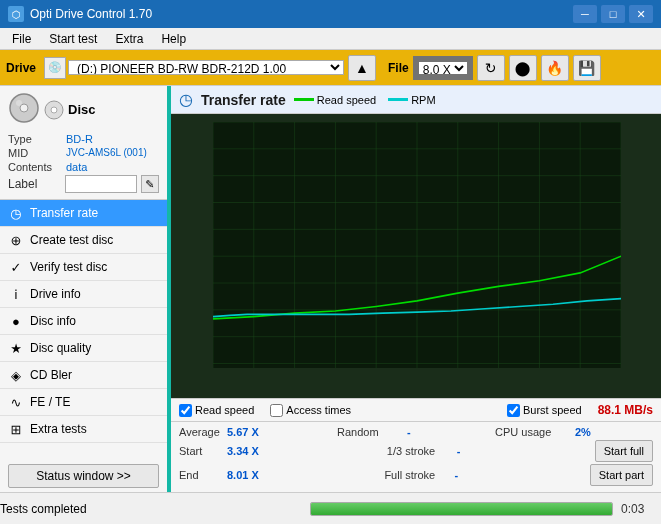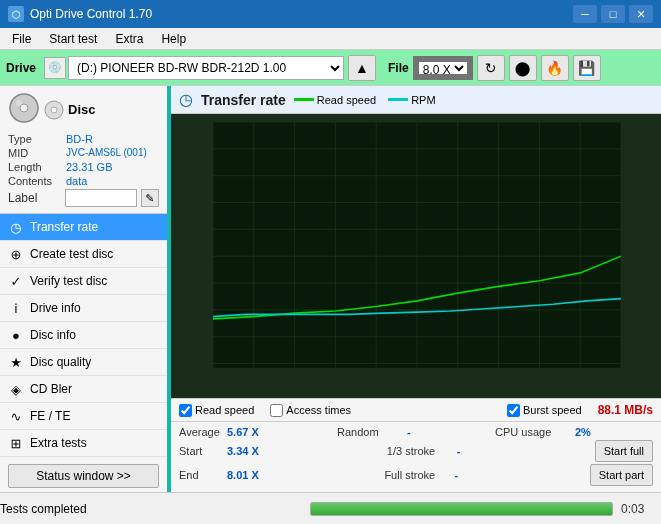--- a/index.html
+++ b/index.html
@@ -42,33 +42,33 @@
     }
     .menu-item {
       padding: 2px 8px;
       font-size: 12px;
       cursor: pointer;
       border-radius: 2px;
     }
 
     
     .toolbar {
-      background: #86efac;
+      background: #eab308;
       border-bottom: 1px solid #ccc;
       height: 36px;
       display: flex;
       align-items: center;
       padding: 0 6px;
       gap: 4px;
     }
     .toolbar-label { font-size: 12px; font-weight: bold; margin-right: 4px; }
     .drive-select {
       flex: 1;
       max-width: 280px;
-      height: 24px;
+      height: 15px;
       font-size: 12px;
       border: 1px solid #aaa;
       background: white;
       padding: 0 4px;
     }
     .toolbar-btn {
       width: 28px; height: 26px;
       background: #e8e8e8;
       border: 1px solid #aaa;
       cursor: pointer;
@@ -333,24 +333,20 @@
       </div>
       <div class="disc-row">
         <span class="disc-key">Type</span>
         <span class="disc-val">BD-R</span>
       </div>
       <div class="disc-row">
         <span class="disc-key">MID</span>
         <span class="disc-val" style="font-size:10px;text-align:center;">JVC-AMS6L (001)</span>
       </div>
       <div class="disc-row">
-        <span class="disc-key">Length</span>
-        <span class="disc-val">23.31 GB</span>
-      </div>
-      <div class="disc-row">
         <span class="disc-key">Contents</span>
         <span class="disc-val">data</span>
       </div>
       <div class="label-row">
         <span class="disc-key">Label</span>
         <input class="label-input" type="text" style="">
         <button class="label-btn" title="Edit">✎</button>
       </div>
     </div>
 

